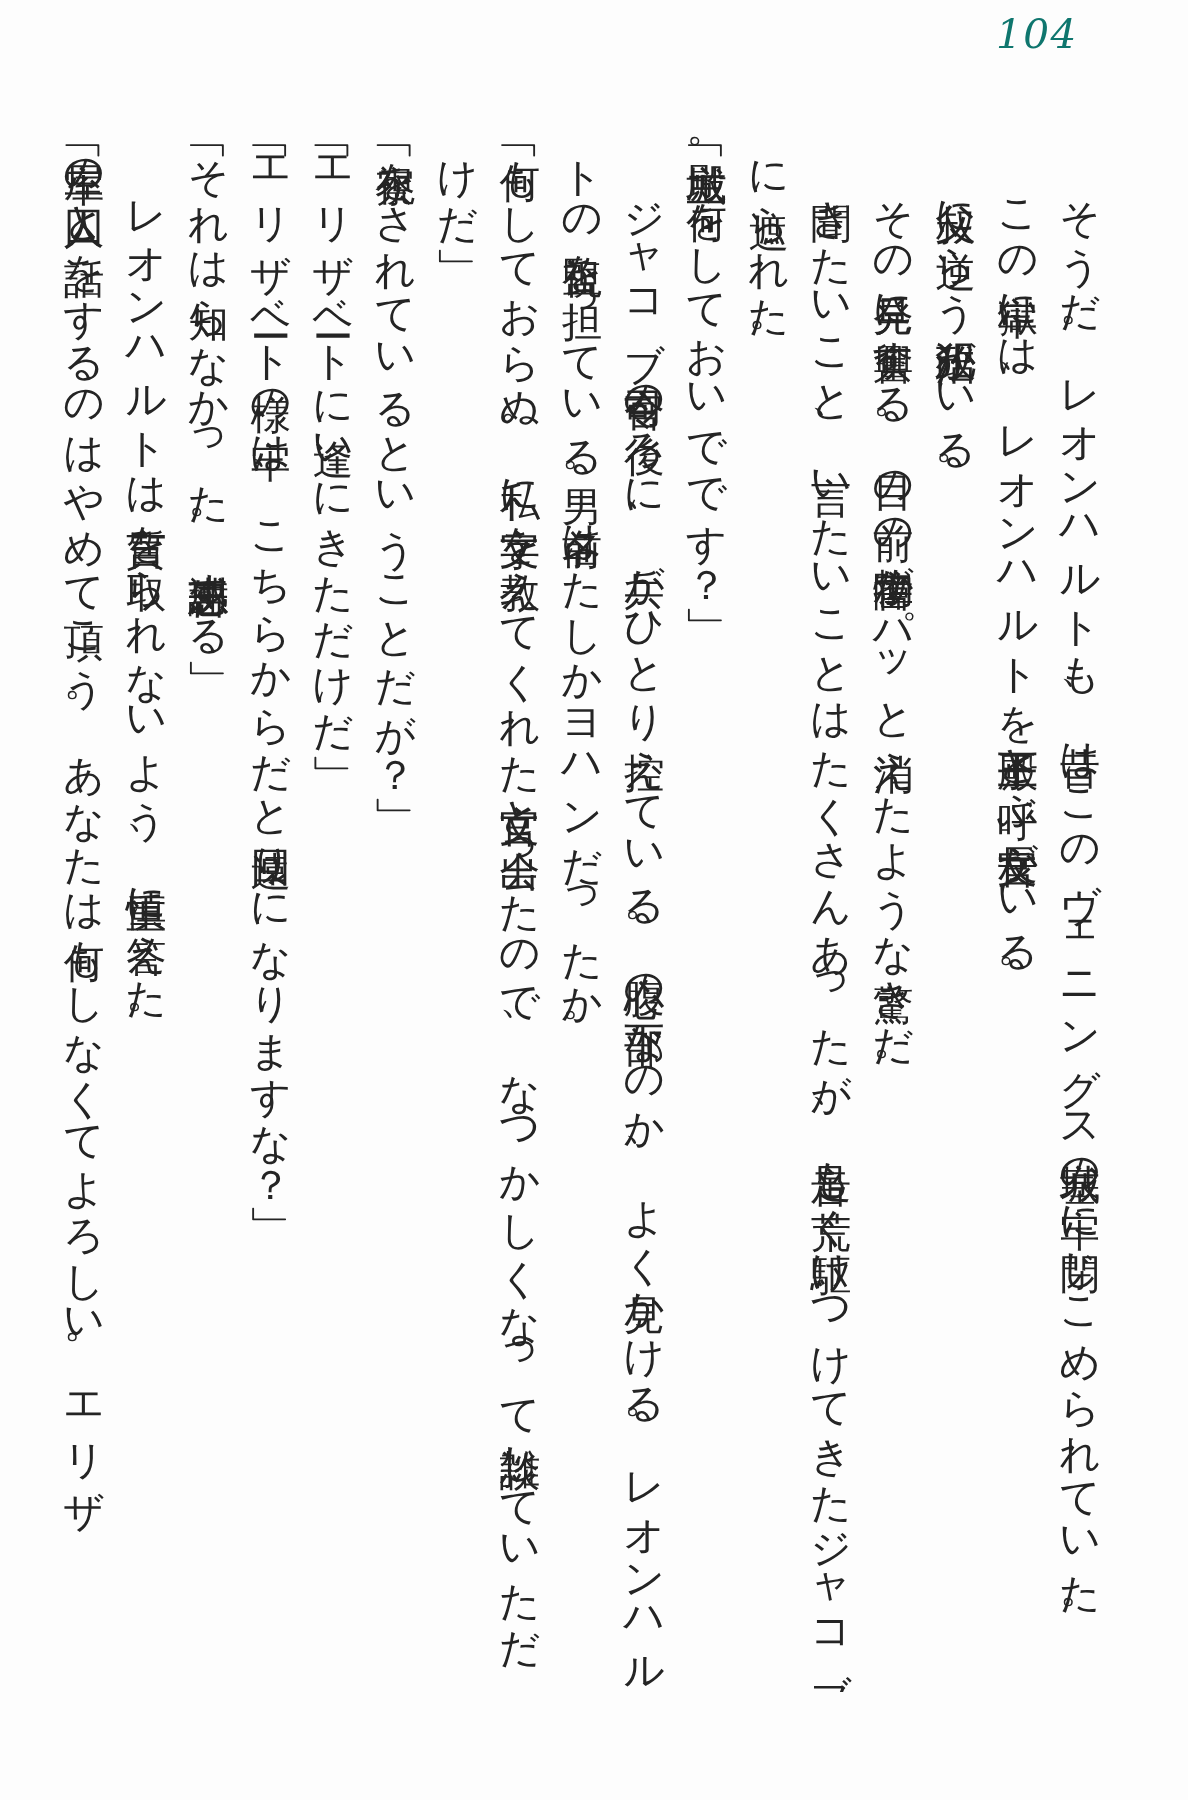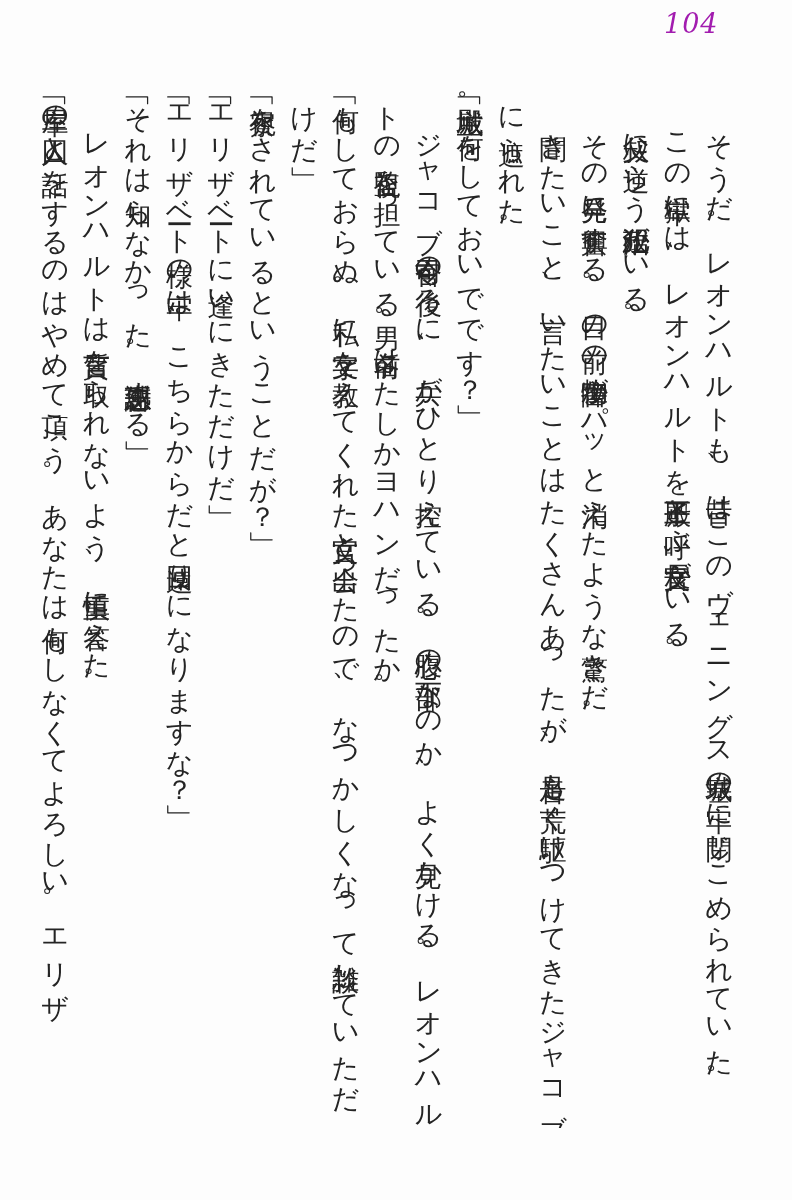--- a/index.html
+++ b/index.html
@@ -14,21 +14,21 @@
     background: #fdfdfd;
     overflow: hidden;
     font-family: "DejaVu Serif", "Liberation Serif", serif;
   }
   .page-number {
     position: absolute;
     top: 10px;
     left: 664px;
     font-size: 27px;
     font-style: italic;
-    color: #a21caf;
+    color: #0f766e;
     letter-spacing: 1px;
     line-height: 1;
   }
   .text-block {
     position: absolute;
     top: 88px;
     right: 52px;
     width: 712px;
     height: 1040px;
     writing-mode: vertical-rl;

